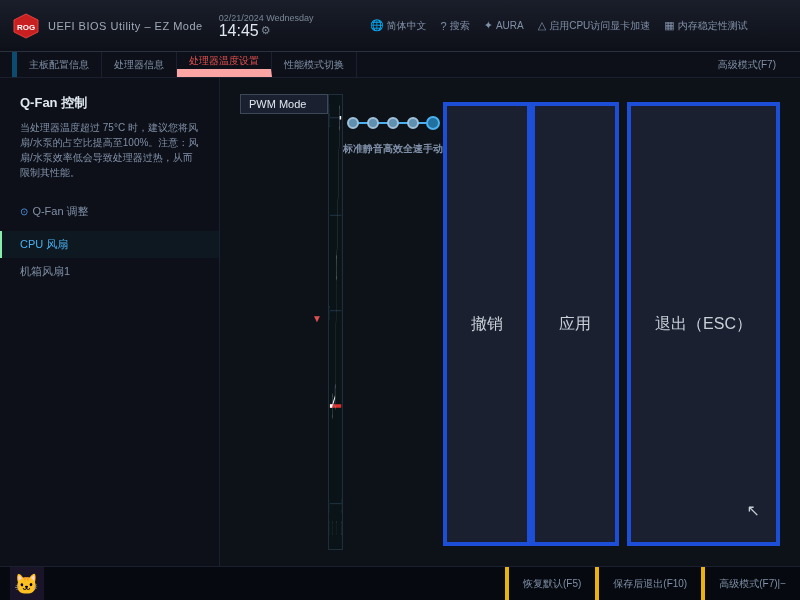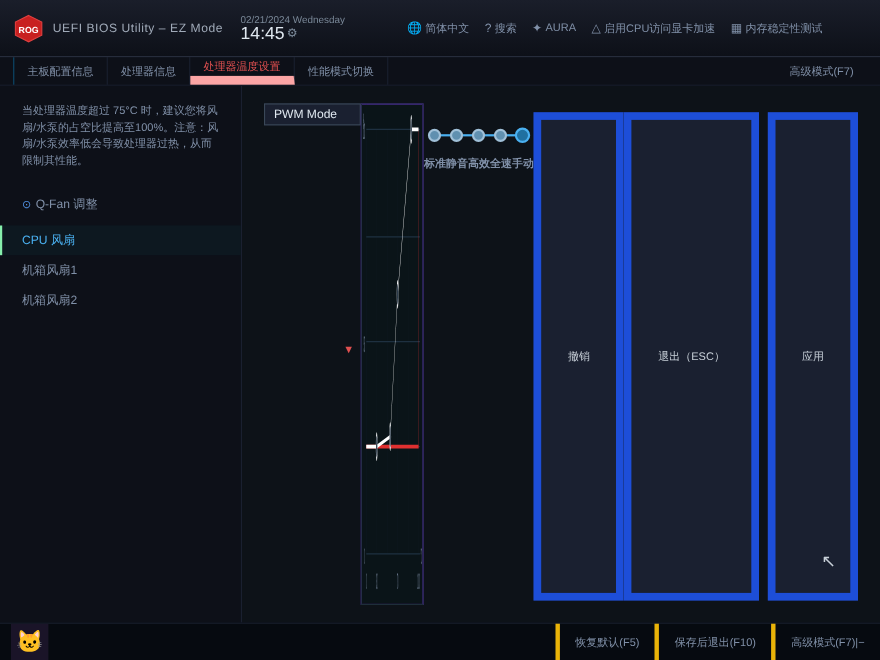--- a/index.html
+++ b/index.html
@@ -90,21 +90,21 @@
     .second-nav-item {
       font-size: 10px;
       color: #8090a8;
       padding: 0 12px;
       height: 100%;
       display: flex;
       align-items: center;
       cursor: pointer;
       border-right: 1px solid #1a2030;
     }
-    .second-nav-item:first-child { border-left: 1px solid #0c4a6e; }
+    .second-nav-item:first-child { border-left: 5px solid #0c4a6e; }
     .second-nav-item.active-tab {
       color: #e05050;
       border-bottom: 8px solid #fca5a5;
     }
     .second-nav-spacer { flex: 1; }
     .mode-switch {
       font-size: 10px;
       color: #8090a8;
       padding: 0 12px;
       cursor: pointer;
@@ -196,21 +196,21 @@
       transform: translateY(-50%);
       color: #e05050;
       font-size: 10px;
       pointer-events: none;
     }
 
     
     .chart-container {
       flex: 1;
       position: relative;
-      background: #6d28d9;
+      background: #14532d;
       border: 1px solid #1e2e3a;
     }
     .chart-svg {
       width: 100%;
       height: 100%;
     }
 
     
     .preset-area {
       margin-top: 14px;
@@ -256,23 +256,23 @@
       height: 14px;
     }
 
     
     .button-row {
       display: flex;
       justify-content: space-between;
       padding: 8px 0 4px 0;
     }
     .btn {
-      font-size: 10px;
+      font-size: 16px;
       padding: 7px 24px;
-      border: 7px solid #1d4ed8;
+      border: 4px solid #1d4ed8;
       background: #1a2030;
       color: #c8d0d8;
       cursor: pointer;
       font-family: 'Microsoft YaHei', Arial, sans-serif;
     }
     .btn-group-right { display: flex; gap: 8px; }
 
     
     .bottom-bar {
       position: absolute;
@@ -379,29 +379,29 @@
   <div class="second-nav-item">
     <span>性能模式切换</span>
   </div>
   <div class="second-nav-spacer"></div>
   <div class="mode-switch">高级模式(F7)</div>
 </div>
 
 <div class="main-content">
 
   <div class="left-panel">
+    <div class="panel-title">Q-Fan 控制</div>
     <div class="panel-desc">当处理器温度超过 75°C 时，建议您将风扇/水泵的占空比提高至100%。注意：风扇/水泵效率低会导致处理器过热，从而限制其性能。</div>
     <div class="section-header">
       <span class="section-icon">⊙</span>
       <span>Q-Fan 调整</span>
     </div>
     <div class="fan-list">
       <div class="fan-item active">CPU 风扇</div>
       <div class="fan-item">机箱风扇1</div>
-      <div class="fan-item">机箱风扇2</div>
     </div>
   </div>
 
   <div class="right-panel">
 
     <div class="pwm-row">
       <div class="pwm-wrapper">
         <select class="pwm-select">
           <option>PWM Mode</option>
           <option>DC Mode</option>
@@ -471,22 +471,22 @@
         <span>静音</span>
         <span>高效</span>
         <span>全速</span>
         <span>手动</span>
       </div>
     </div>
 
     <div class="button-row">
       <button class="btn">撤销</button>
       <div class="btn-group-right">
+        <button class="btn">应用</button>
         <button class="btn">退出（ESC）</button>
-        <button class="btn">应用</button>
       </div>
     </div>
   </div>
 </div>
 
 <div class="bottom-bar">
   <div class="bottom-left">
     <div class="mascot">🐱</div>
   </div>
   <div class="bottom-spacer"></div>

